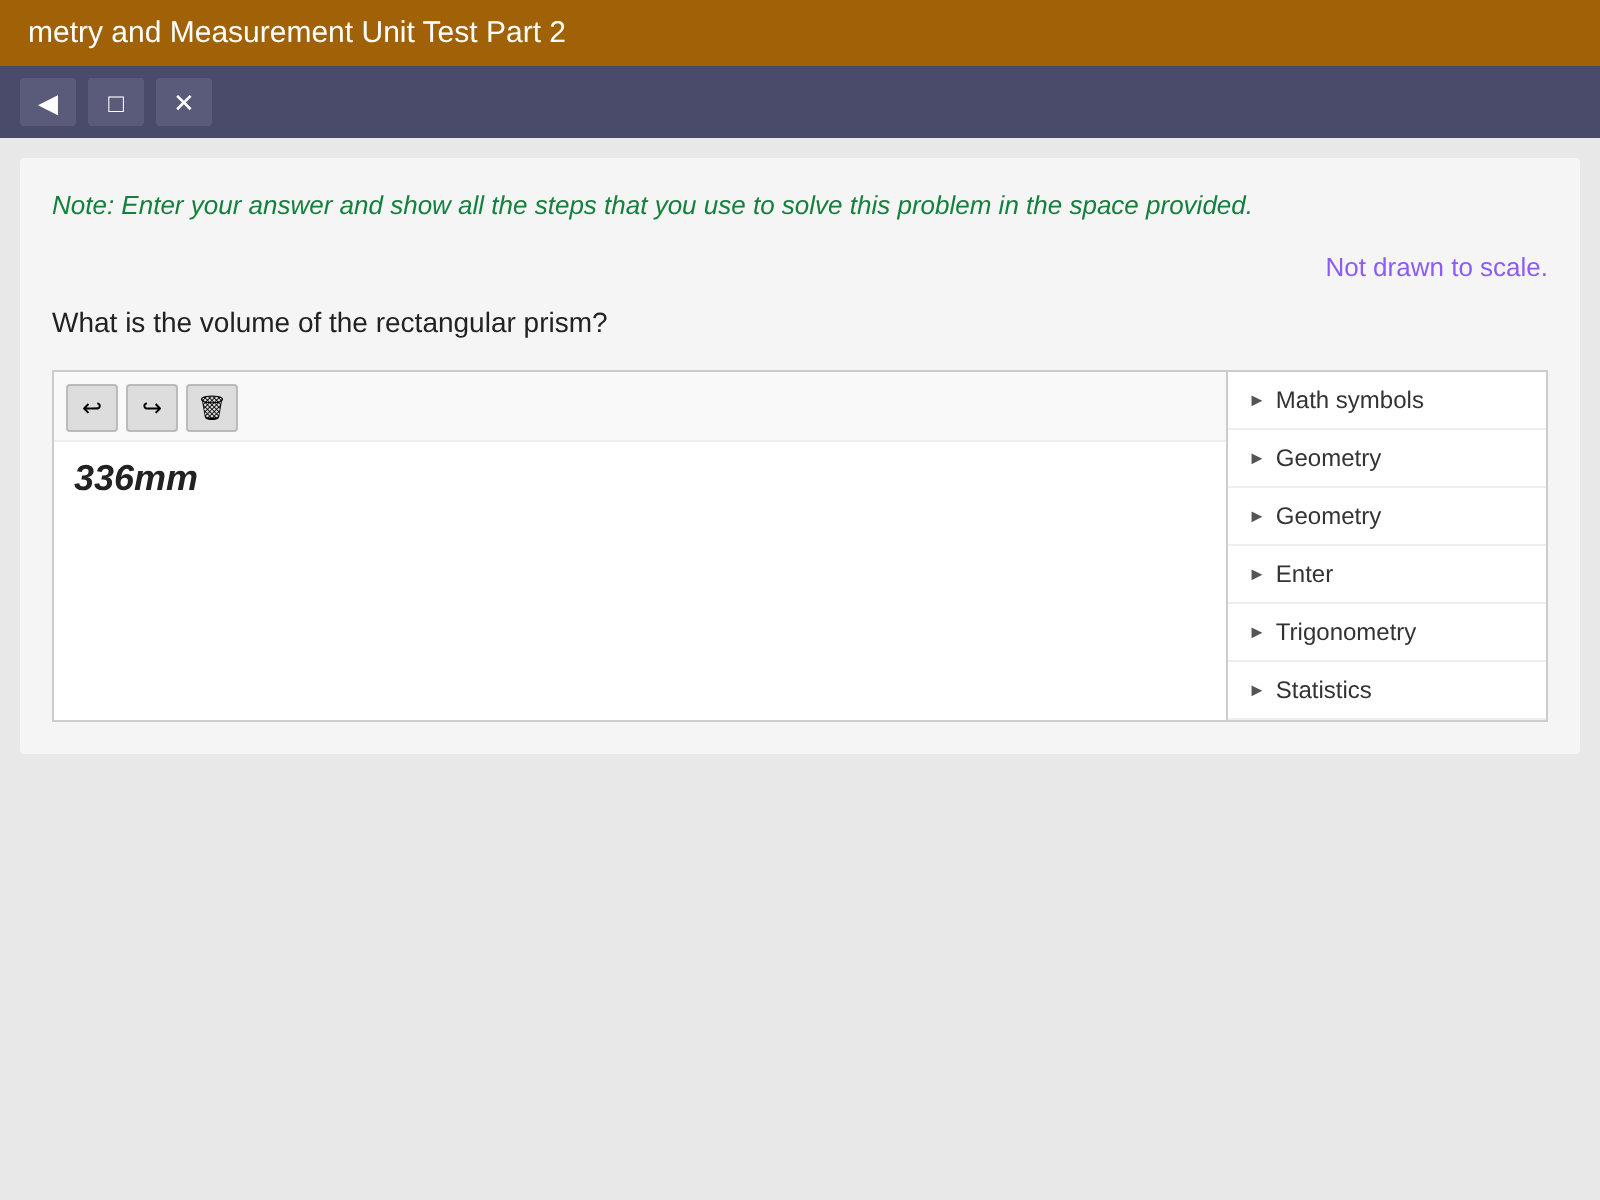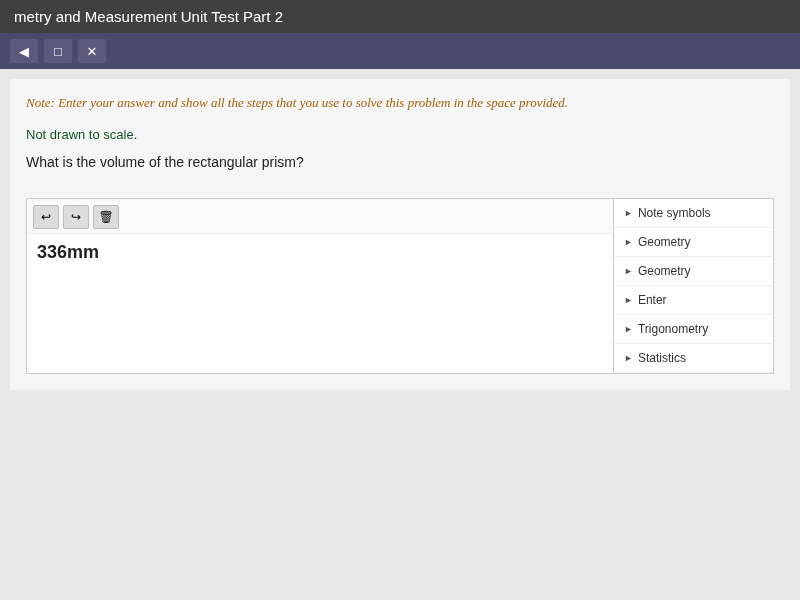--- a/index.html
+++ b/index.html
@@ -7,21 +7,21 @@
       font-family: Arial, sans-serif;
       background: #e8e8e8;
       width: 800px;
       height: 600px;
       overflow: hidden;
       font-size: 14px;
     }
 
     
     .title-bar {
-      background: #404040;
+      background: #a16207;
       color: white;
       padding: 8px 14px;
       font-size: 15px;
       font-weight: 500;
     }
 
     
     .toolbar {
       background: #4a4a6a;
       padding: 6px 10px;
@@ -46,51 +46,50 @@
     
     .main-content {
       background: #f5f5f5;
       margin: 10px;
       padding: 16px;
       border-radius: 2px;
     }
 
     .note-text {
       font-size: 13px;
-      color: #a16207;
+      color: #15803d;
       margin-bottom: 16px;
       font-style: italic;
-      font-family: Liberation Serif, serif;
     }
 
     
     .diagram-area {
       display: flex;
       justify-content: center;
       margin-bottom: 6px;
     }
 
     .diagram-container {
       position: relative;
       width: 200px;
       height: 130px;
     }
 
     
     .not-to-scale {
-      text-align: left;
+      text-align: right;
       font-size: 13px;
-      color: #14532d;
+      color: #8b5cf6;
       margin-bottom: 12px;
     }
 
     .question-text {
       font-size: 14px;
       color: #222;
-      margin-bottom: 28px;
+      margin-bottom: 16px;
     }
 
     
     .content-with-sidebar {
       display: flex;
       gap: 0;
     }
 
     .answer-section {
       flex: 1;
@@ -120,20 +119,21 @@
       font-size: 12px;
       border-radius: 2px;
     }
 
     .answer-input-area {
       padding: 8px 10px;
       font-size: 18px;
       font-weight: bold;
       color: #222;
       min-height: 60px;
+      font-style: italic;
     }
 
     
     .sidebar {
       width: 160px;
       background: white;
       border: 1px solid #ccc;
       border-left: none;
     }
 
@@ -182,21 +182,21 @@
         <button class="answer-btn">↩</button>
         <button class="answer-btn">↪</button>
         <button class="answer-btn">🗑</button>
       </div>
       <div class="answer-input-area" contenteditable="true" style="">336mm</div>
     </div>
 
     <div class="sidebar">
       <div class="sidebar-item">
         <span class="sidebar-arrow">►</span>
-        <span>Note symbols</span>
+        <span>Math symbols</span>
       </div>
       <div class="sidebar-item">
         <span class="sidebar-arrow">►</span>
         <span>Geometry</span>
       </div>
       <div class="sidebar-item">
         <span class="sidebar-arrow">►</span>
         <span>Geometry</span>
       </div>
       <div class="sidebar-item">

